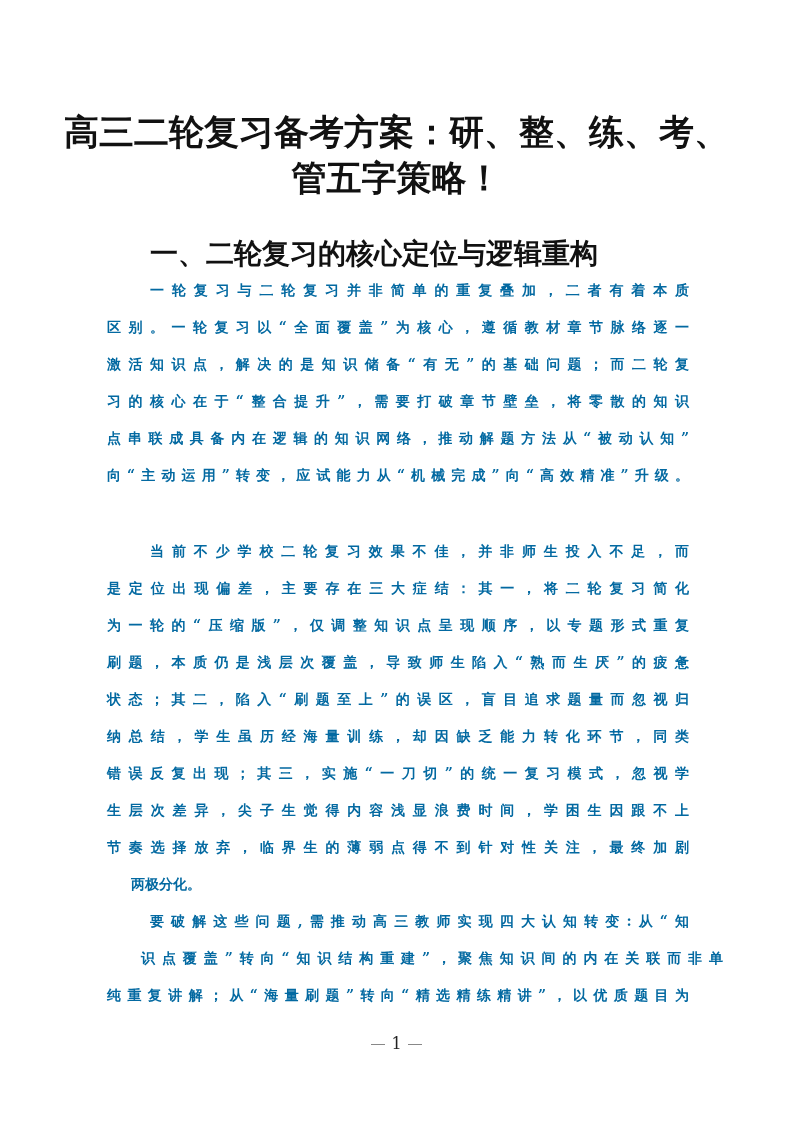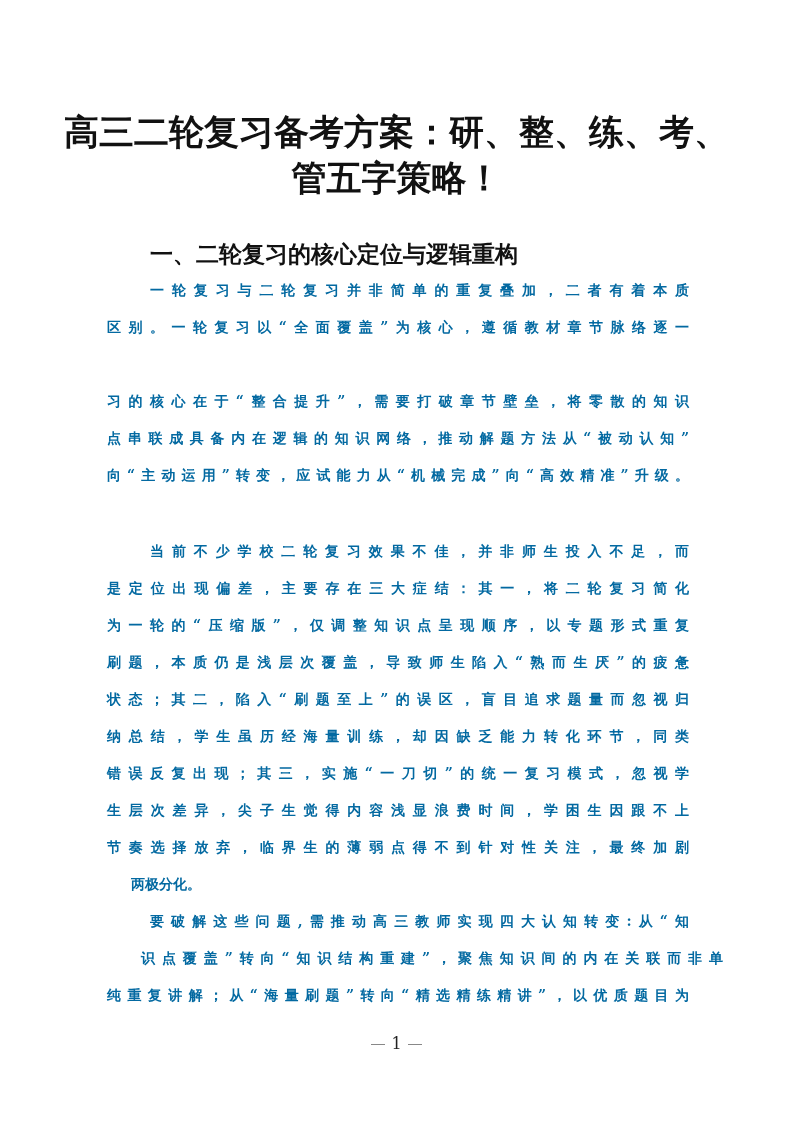--- a/index.html
+++ b/index.html
@@ -3,21 +3,21 @@
 <meta charset="utf-8">
 <style>
   html, body { margin: 0; padding: 0; background: #ffffff; }
   body { width: 793px; height: 1122px; position: relative; overflow: hidden;
          font-family: "DejaVu Serif", "Liberation Serif", serif; color: #1a1a1a; }
   .page { position: absolute; left: 0; top: 0; width: 793px; height: 842px; background: #fff; }
   .title-line { position: absolute; left: 0; width: 793px; text-align: center;
                 font-family: "DejaVu Sans", "Liberation Sans", sans-serif; font-weight: bold;
                 font-size: 35px; line-height: 44px; color: #111; letter-spacing: 0px; white-space: nowrap; }
   .heading { position: absolute; left: 150px; font-family: "DejaVu Sans", "Liberation Sans", sans-serif;
-             font-weight: bold; font-size: 23px; line-height: 28px; color: #111; white-space: nowrap; text-align: right; }
+             font-weight: bold; font-size: 28px; line-height: 28px; color: #111; white-space: nowrap; text-align: right; }
   .line { position: absolute; left: 107px; width: 582px; font-size: 14px; line-height: 28px;
           white-space: nowrap; color: #0369a1; text-align: justify; text-align-last: justify; font-weight: bold; }
   .line.indent { left: 150px; width: 539px; }
   .line.last { text-align-last: left; }
   .footer { position: absolute; left: 0; width: 793px; top: 1034px; text-align: center;
             font-size: 16px; line-height: 20px; color: #222; }
   .footer .dash { display: inline-block; width: 14px; height: 0; border-top: 1.5px solid #888;
                   vertical-align: middle; margin: 0 6px; }
 </style>
 </head>
@@ -25,20 +25,21 @@
 
 <div class="page">
 
   <div class="title-line" style="top:110px;">高三二轮复习备考方案：研、整、练、考、</div>
   <div class="title-line" style="top:156px;">管五字策略！</div>
 
   <div class="heading" style="top:240px;">一、二轮复习的核心定位与逻辑重构</div>
 
   <div class="line indent" style="top:276px;">一轮复习与二轮复习并非简单的重复叠加，二者有着本质</div>
   <div class="line" style="top:313px;">区别。一轮复习以“全面覆盖”为核心，遵循教材章节脉络逐一</div>
+  <div class="line" style="top:350px;">激活知识点，解决的是知识储备“有无”的基础问题；而二轮复</div>
   <div class="line" style="top:387px;">习的核心在于“整合提升”，需要打破章节壁垒，将零散的知识</div>
   <div class="line" style="top:424px;">点串联成具备内在逻辑的知识网络，推动解题方法从“被动认知”</div>
   <div class="line" style="top:461px;">向“主动运用”转变，应试能力从“机械完成”向“高效精准”升级。</div>
 
   <div class="line indent" style="top:537px;">当前不少学校二轮复习效果不佳，并非师生投入不足，而</div>
   <div class="line" style="top:574px;">是定位出现偏差，主要存在三大症结：其一，将二轮复习简化</div>
   <div class="line" style="top:611px;">为一轮的“压缩版”，仅调整知识点呈现顺序，以专题形式重复</div>
   <div class="line" style="top:648px;">刷题，本质仍是浅层次覆盖，导致师生陷入“熟而生厌”的疲惫</div>
   <div class="line" style="top:685px;">状态；其二，陷入“刷题至上”的误区，盲目追求题量而忽视归</div>
   <div class="line" style="top:722px;">纳总结，学生虽历经海量训练，却因缺乏能力转化环节，同类</div>

